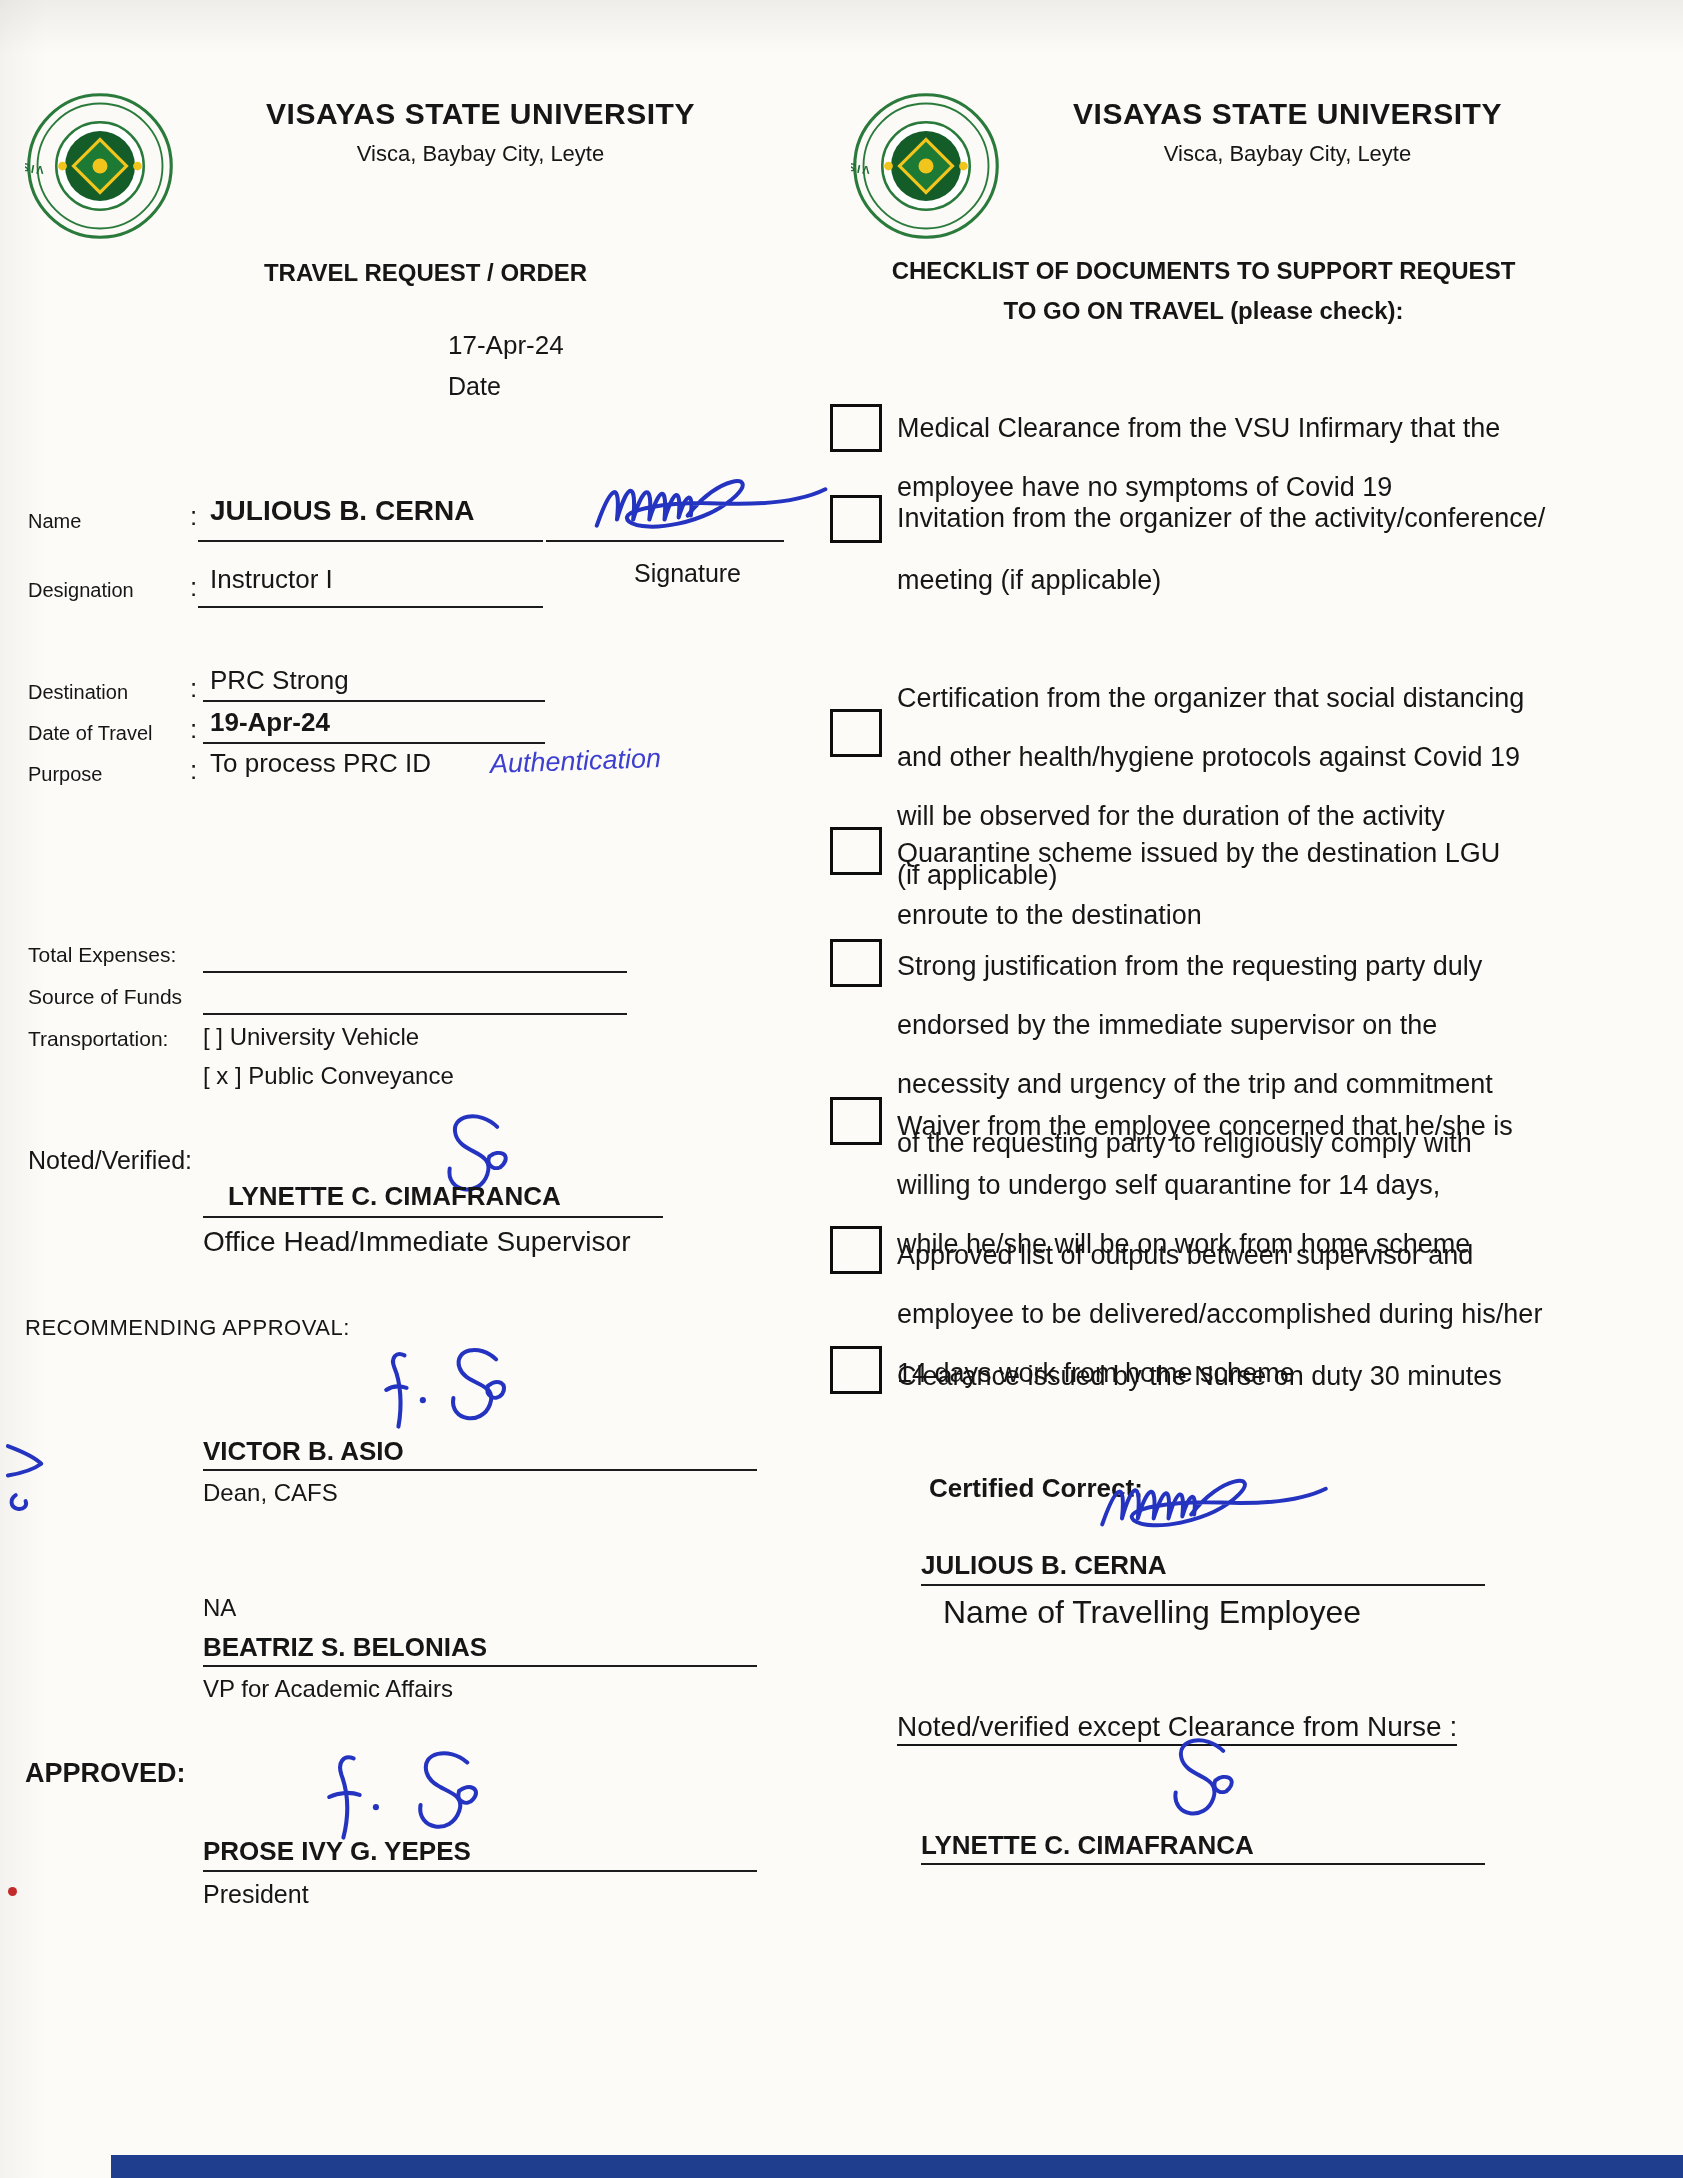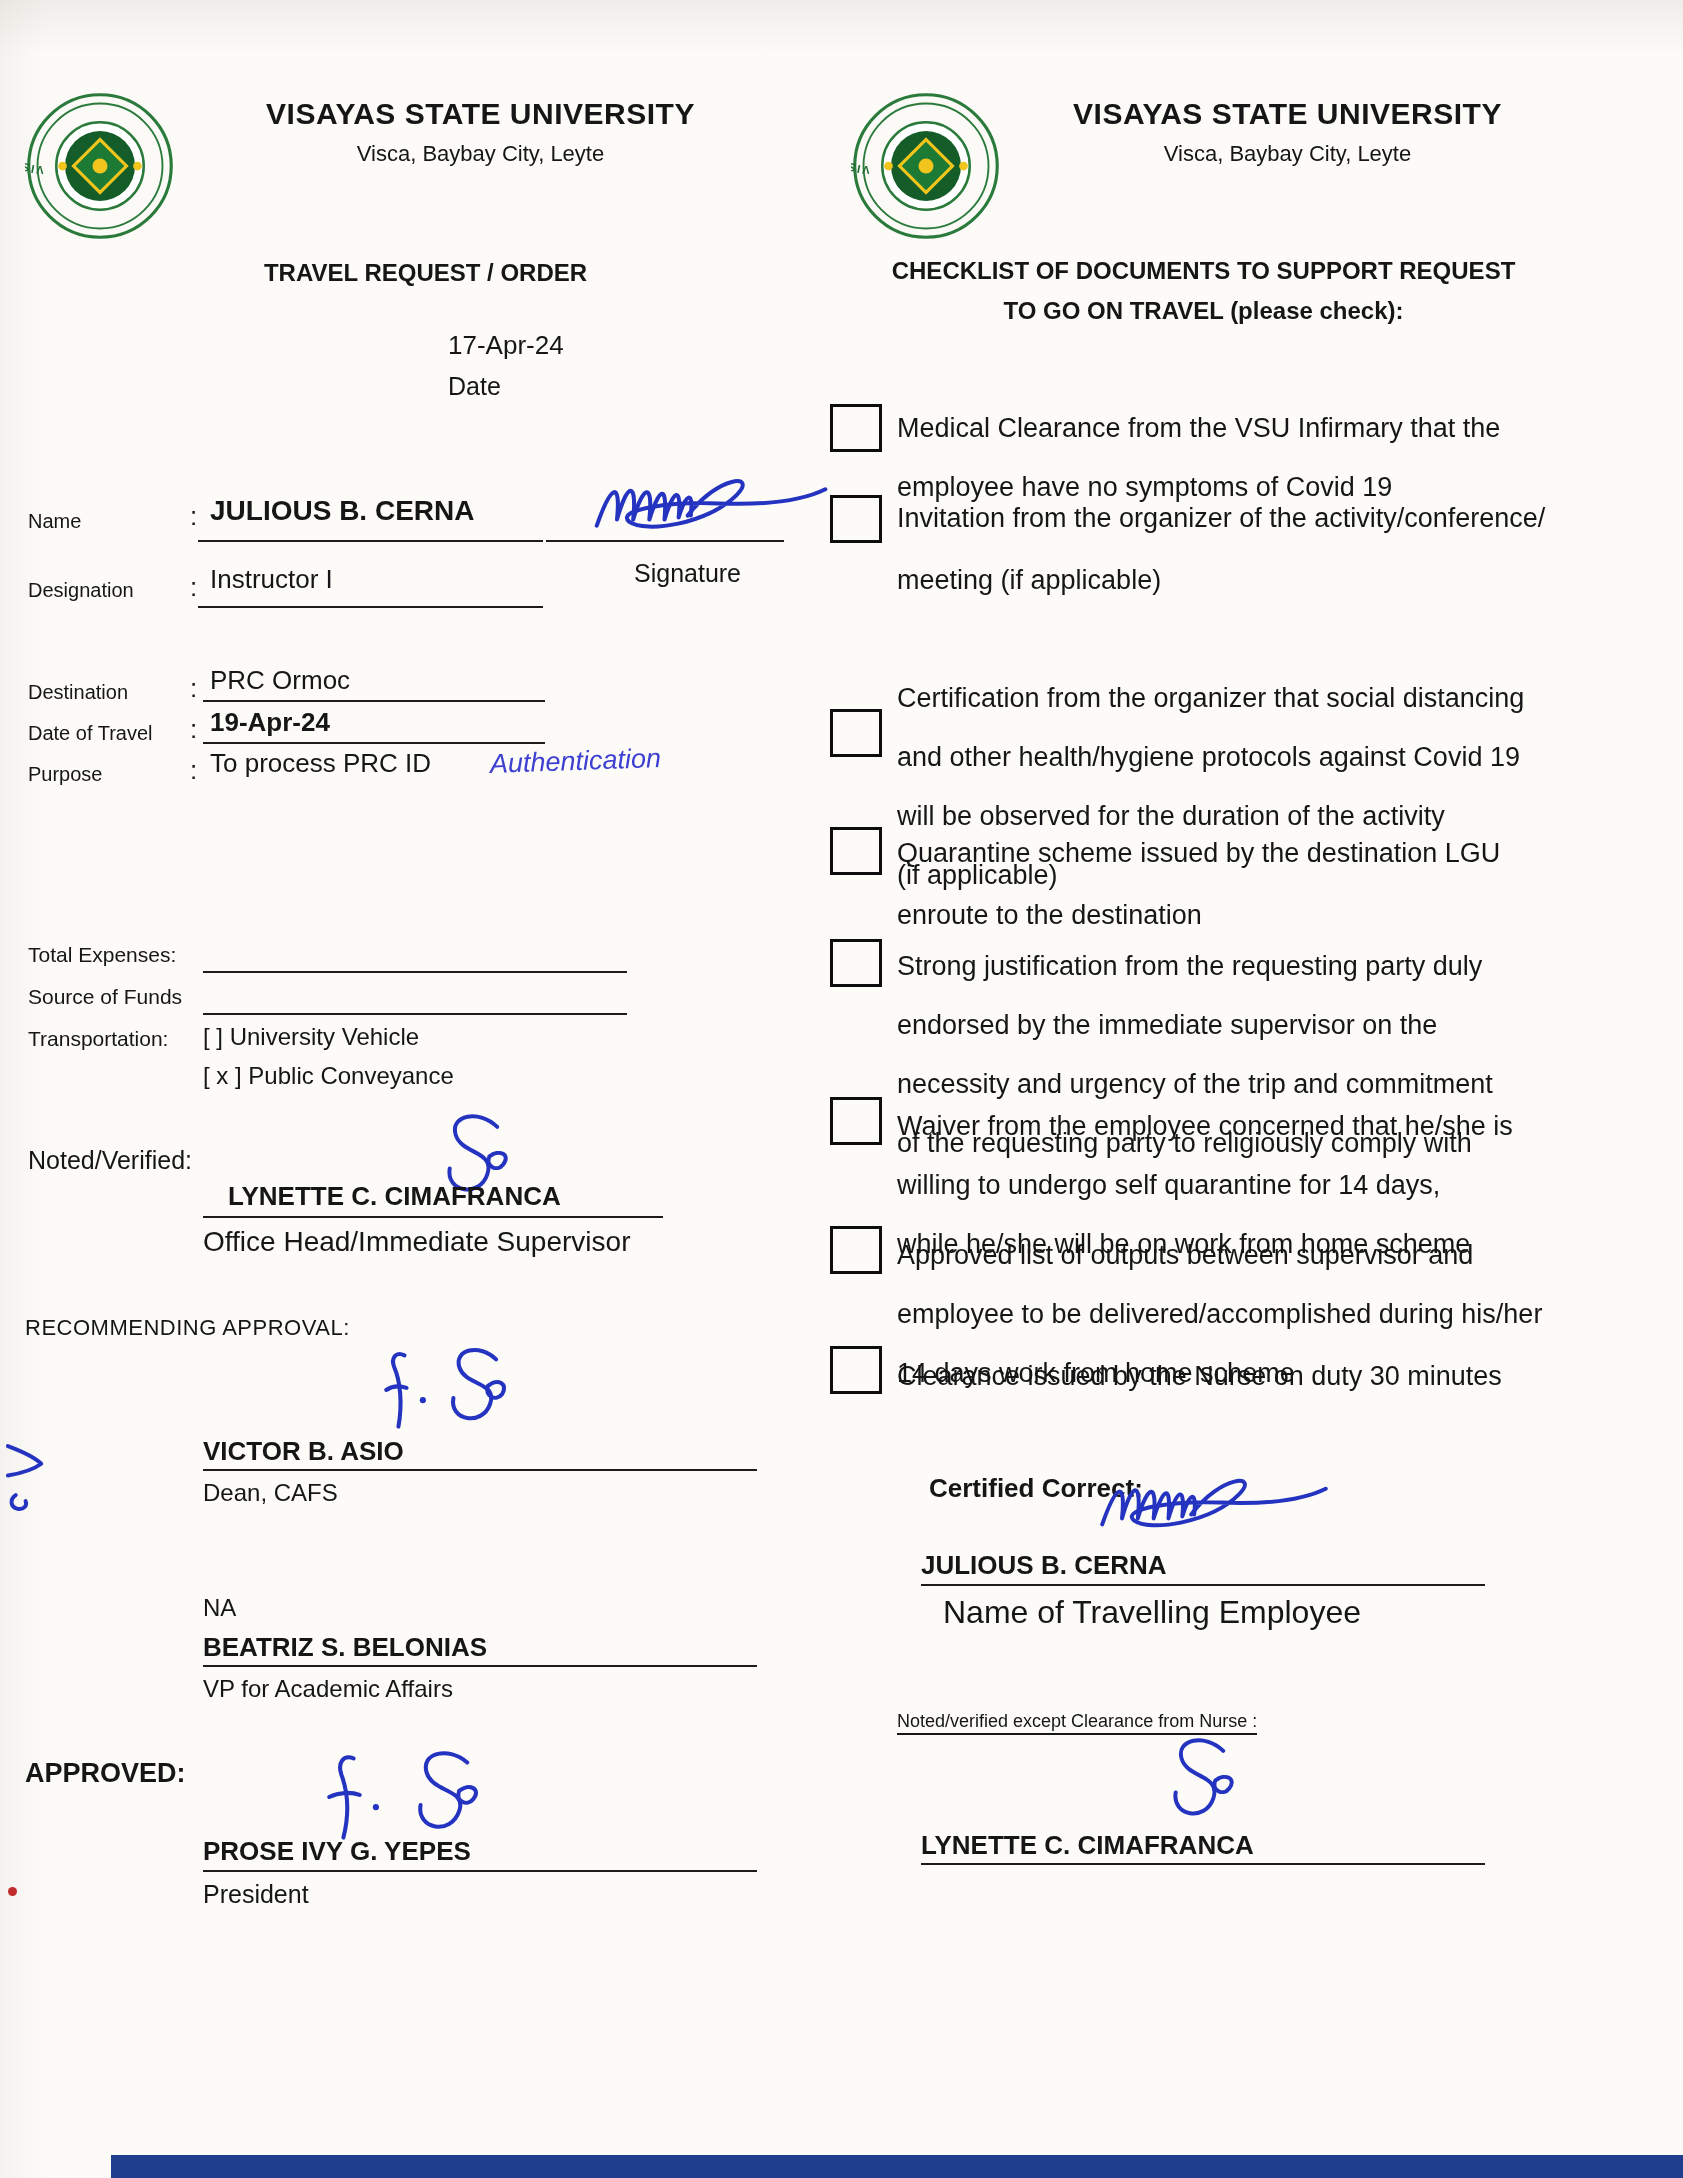--- a/index.html
+++ b/index.html
@@ -66,21 +66,21 @@
     <path d="M100 48 C 130 8 170 6 148 28 C 120 56 58 66 42 54 C 28 42 84 34 130 36 C 180 38 216 32 236 22"></path>
   </svg>
 
   <span class="lbl" style="left:28px;top:579px">Designation</span>
   <span class="val" style="left:190px;top:572px">:</span>
   <span class="val" style="left:210px;top:564px">Instructor I</span>
   <div class="rule" style="left:198px;top:606px;width:345px"></div>
 
   <span class="lbl" style="left:28px;top:681px">Destination</span>
   <span class="val" style="left:190px;top:673px">:</span>
-  <span class="val" style="left:210px;top:665px">PRC Ormoc</span>
+  <span class="val" style="left:210px;top:665px">PRC Strong</span>
   <div class="rule" style="left:203px;top:700px;width:342px"></div>
 
   <span class="lbl" style="left:28px;top:722px">Date of Travel</span>
   <span class="val" style="left:190px;top:714px">:</span>
   <span class="val b" style="left:210px;top:707px">19-Apr-24</span>
   <div class="rule" style="left:203px;top:742px;width:342px"></div>
 
   <span class="lbl" style="left:28px;top:763px">Purpose</span>
   <span class="val" style="left:190px;top:755px">:</span>
   <span class="val" style="left:210px;top:748px">To process PRC ID</span>
@@ -193,21 +193,21 @@
 
   <span class="val b" style="left:929px;top:1473px">Certified Correct:</span>
   <svg class="abs sig" style="left:1087px;top:1467px" width="248" height="89" viewBox="0 0 240 90">
     <path d="M10 58 C 24 18 34 12 30 52 C 40 16 50 12 46 52 C 56 18 66 14 62 52 C 72 20 80 16 77 52 C 86 22 94 18 91 50 C 98 26 106 22 103 48"></path>
     <path d="M100 48 C 130 8 170 6 148 28 C 120 56 58 66 42 54 C 28 42 84 34 130 36 C 180 38 216 32 236 22"></path>
   </svg>
   <div class="val b ctr" style="left:921px;top:1550px;width:564px">JULIOUS B. CERNA</div>
   <div class="rule" style="left:921px;top:1584px;width:564px"></div>
   <div class="val ctr" style="left:943px;top:1594px;width:564px;font-size:32px">Name of Travelling Employee</div>
 
-  <div class="abs" style="left:897px;top:1711px;font-size:18px">
+  <div class="abs" style="left:897px;top:1711px;font-size:28px">
     <span class="uline-text">Noted/verified except Clearance from Nurse :</span>
   </div>
   <svg class="abs sig" style="left:1146px;top:1735px" width="99" height="99" viewBox="0 0 100 100">
     <path d="M78 16 C 60 -2 30 4 36 24 C 42 44 76 40 68 64 C 60 88 26 82 30 58"></path>
     <path d="M70 46 C 80 38 92 44 84 54 C 78 62 66 56 70 46"></path>
   </svg>
   <div class="val b ctr" style="left:921px;top:1830px;width:564px">LYNETTE C. CIMAFRANCA</div>
   <div class="rule" style="left:921px;top:1863px;width:564px"></div>
 
   <svg class="abs sig" style="left:2px;top:1438px" width="54" height="79" viewBox="0 0 55 80">

